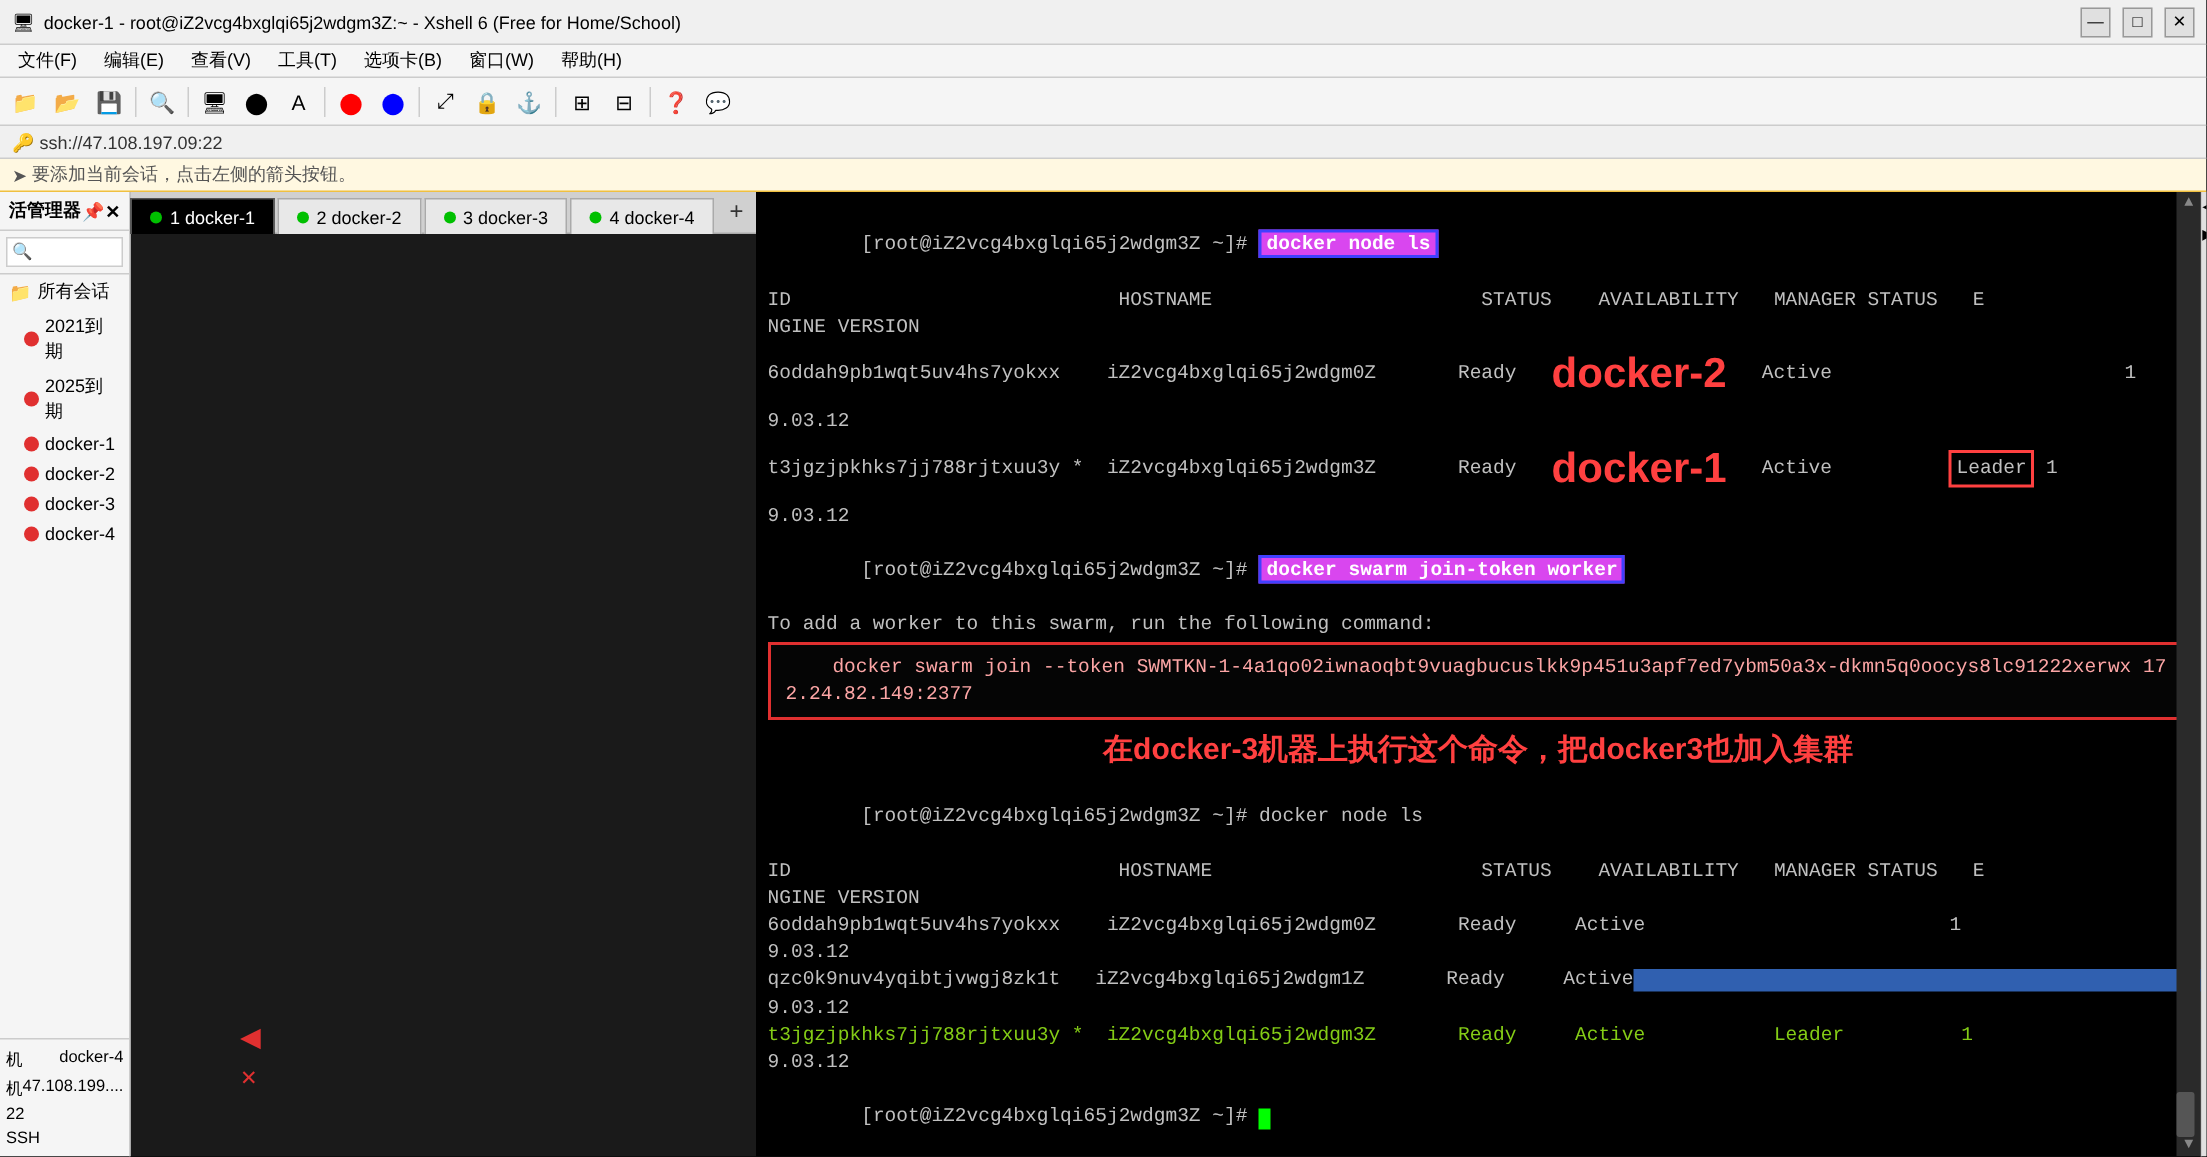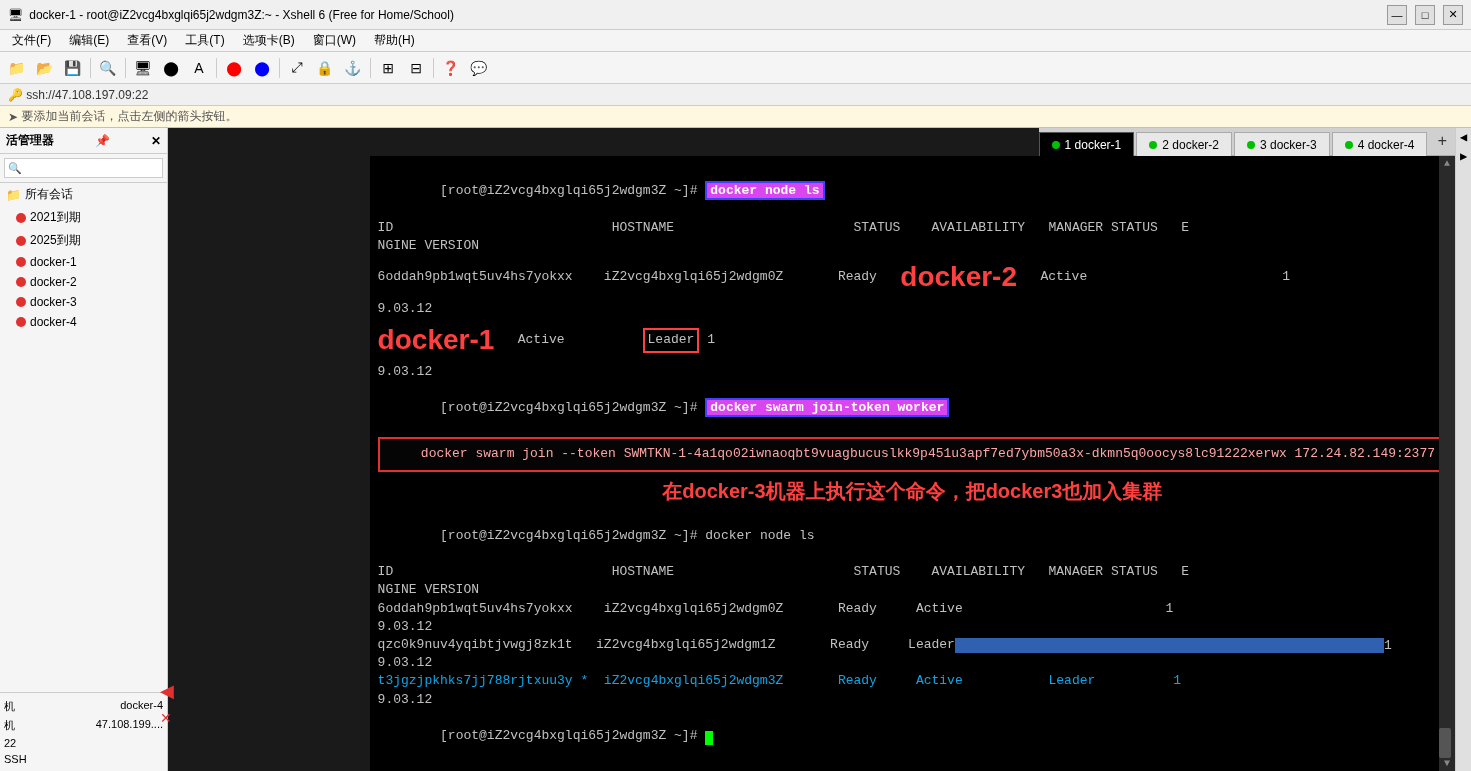--- a/index.html
+++ b/index.html
@@ -125,22 +125,21 @@
       padding: 4px;
       font-family: Arial, sans-serif;
       font-size: 11px;
     }
     .sidebar-bottom-row { display: flex; justify-content: space-between; padding: 2px 0; }
 
     
     .content-area {
       flex: 1;
       display: flex;
-      flex-direction: column;
-      align-items: flex-end;
+      flex-direction: row;
     }
     .tab-bar {
       display: flex;
       background: #d0d0d0;
       border-bottom: 1px solid #aaa;
       align-items: flex-end;
       height: 28px;
     }
     .tab {
       padding: 4px 12px;
@@ -406,57 +405,59 @@
 
       <div style="display:flex; align-items:center; line-height:1.6;">
         <span class="terminal-line" style="color:#c0c0c0">6oddah9pb1wqt5uv4hs7yokxx    iZ2vcg4bxglqi65j2wdgm0Z       Ready   </span>
         <span class="docker2-label">docker-2</span>
         <span class="terminal-line" style="color:#c0c0c0">&nbsp;&nbsp;&nbsp;Active</span>
         <span class="terminal-line" style="color:#c0c0c0">&nbsp;&nbsp;&nbsp;&nbsp;&nbsp;&nbsp;&nbsp;&nbsp;&nbsp;&nbsp;&nbsp;&nbsp;&nbsp;&nbsp;&nbsp;&nbsp;&nbsp;&nbsp;&nbsp;&nbsp;&nbsp;&nbsp;&nbsp;&nbsp;&nbsp;1</span>
       </div>
       <div class="terminal-line" style="color:#c0c0c0">9.03.12</div>
 
       <div style="display:flex; align-items:center; line-height:1.6;">
+        <span class="terminal-line" style="color:#c0c0c0">t3jgzjpkhks7jj788rjtxuu3y *  iZ2vcg4bxglqi65j2wdgm3Z       Ready   </span>
         <span class="docker1-label">docker-1</span>
         <span class="terminal-line" style="color:#c0c0c0">&nbsp;&nbsp;&nbsp;Active</span>
         <span class="terminal-line" style="color:#c0c0c0">&nbsp;&nbsp;&nbsp;&nbsp;&nbsp;&nbsp;&nbsp;&nbsp;&nbsp;&nbsp;</span>
         <span class="leader-box">Leader</span>
         <span class="terminal-line" style="color:#c0c0c0">&nbsp;1</span>
       </div>
       <div class="terminal-line" style="color:#c0c0c0">9.03.12</div>
 
       <div class="terminal-line">
         <span style="color:#c0c0c0">[root@iZ2vcg4bxglqi65j2wdgm3Z ~]# </span><span class="cmd-highlight">docker swarm join-token worker</span>
       </div>
+      <div class="terminal-line" style="color:#c0c0c0">To add a worker to this swarm, run the following command:</div>
 
       <div style="border: 2px solid #e03030; padding: 6px 10px; margin: 2px 0; background:#050505;">
         <span class="terminal-line" style="color:#fca5a5; white-space:pre-wrap; word-break:break-all;">    docker swarm join --token SWMTKN-1-4a1qo02iwnaoqbt9vuagbucuslkk9p451u3apf7ed7ybm50a3x-dkmn5q0oocys8lc91222xerwx 172.24.82.149:2377</span>
       </div>
 
       <div style="text-align:center; padding: 4px 0;">
         <span class="annotation-text">在docker-3机器上执行这个命令，把docker3也加入集群</span>
       </div>
 
       <div class="terminal-line">
         <span style="color:#c0c0c0">[root@iZ2vcg4bxglqi65j2wdgm3Z ~]# docker node ls</span>
       </div>
       <div class="terminal-line" style="color:#c0c0c0">ID                            HOSTNAME                       STATUS    AVAILABILITY   MANAGER STATUS   E</div>
       <div class="terminal-line" style="color:#c0c0c0">NGINE VERSION</div>
 
       <div class="terminal-line" style="color:#c0c0c0">6oddah9pb1wqt5uv4hs7yokxx    iZ2vcg4bxglqi65j2wdgm0Z       Ready     Active                          1</div>
       <div class="terminal-line" style="color:#c0c0c0">9.03.12</div>
 
       <div style="display:flex; align-items:center;">
-        <span class="terminal-line" style="color:#c0c0c0">qzc0k9nuv4yqibtjvwgj8zk1t   iZ2vcg4bxglqi65j2wdgm1Z       Ready     Leader</span>
+        <span class="terminal-line" style="color:#c0c0c0">qzc0k9nuv4yqibtjvwgj8zk1t   iZ2vcg4bxglqi65j2wdgm1Z       Ready     Active</span>
           <span style="background:#3060b0; color:#c0c0c0; font-family:'Courier New',monospace; font-size:13px;">&nbsp;&nbsp;&nbsp;&nbsp;&nbsp;&nbsp;&nbsp;&nbsp;&nbsp;&nbsp;&nbsp;&nbsp;&nbsp;&nbsp;&nbsp;&nbsp;&nbsp;&nbsp;&nbsp;&nbsp;&nbsp;&nbsp;&nbsp;&nbsp;&nbsp;&nbsp;&nbsp;&nbsp;&nbsp;&nbsp;&nbsp;&nbsp;&nbsp;&nbsp;&nbsp;&nbsp;&nbsp;&nbsp;&nbsp;&nbsp;&nbsp;&nbsp;&nbsp;&nbsp;&nbsp;&nbsp;&nbsp;&nbsp;&nbsp;&nbsp;&nbsp;&nbsp;&nbsp;&nbsp;&nbsp;</span>
           <span style="color:#c0c0c0; font-family:'Courier New',monospace; font-size:13px;">1</span>
       </div>
       <div class="terminal-line" style="color:#c0c0c0">9.03.12</div>
 
-      <div class="terminal-line" style="color:#0ea5e9">t3jgzjpkhks7jj788rjtxuu3y *  iZ2vcg4bxglqi65j2wdgm3Z       Ready     Active           Leader          1</div>
+      <div class="terminal-line" style="color:#84cc16">t3jgzjpkhks7jj788rjtxuu3y *  iZ2vcg4bxglqi65j2wdgm3Z       Ready     Active           Leader          1</div>
       <div class="terminal-line" style="color:#c0c0c0">9.03.12</div>
 
       <div class="terminal-line">
         <span style="color:#c0c0c0">[root@iZ2vcg4bxglqi65j2wdgm3Z ~]# </span><span class="cursor"></span>
       </div>
 
       <div class="scrollbar-area">
         <div style="font-size:10px; color:#888; margin-top:2px; cursor:pointer;">▲</div>
         <div style="flex:1; width:100%; display:flex; flex-direction:column; justify-content:flex-end;">
           <div class="scrollbar-thumb"></div>

